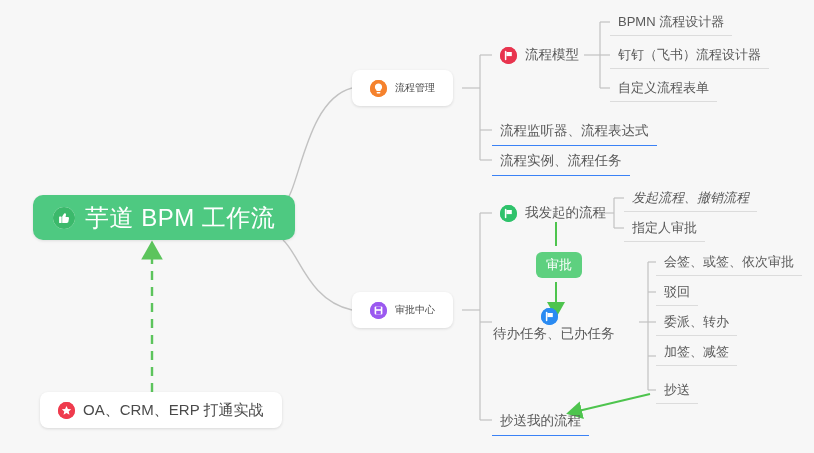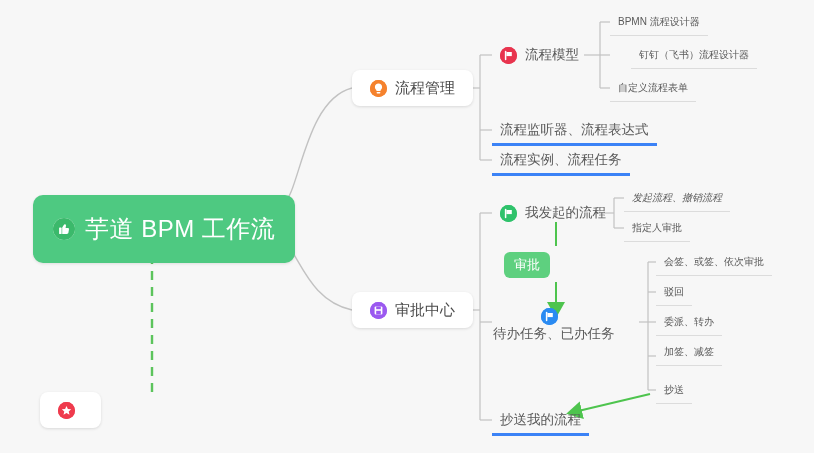--- a/index.html
+++ b/index.html
@@ -15,44 +15,44 @@
 
   
   .node{position:absolute;box-sizing:border-box;display:flex;align-items:center;white-space:nowrap;}
 
   .root-node{
     background:#4ec981;
     border-radius:10px;
     color:#ffffff;
     font-size:24px;
     padding:0 20px;
-    height:68px;
+    height:45px;
     box-shadow:0 1px 3px rgba(0,0,0,.10);
     letter-spacing:.5px;
   }
   .branch-node{
     background:#ffffff;
     border-radius:8px;
     color:#4a4a4a;
-    font-size:15px;
+    font-size:10px;
     padding:0 18px;
     height:36px;
     box-shadow:0 1px 3px rgba(0,0,0,.12);
   }
   .sub-node{
     color:#5a5a5a;
     font-size:13.5px;
     height:30px;
     padding:0 8px 0 8px;
-    border-bottom:3px solid #3b82f6;
+    border-bottom:1px solid #3b82f6;
     background:transparent;
   }
   .leaf-node{
     color:#5a5a5a;
-    font-size:10px;
+    font-size:13px;
     height:28px;
     padding:0 8px;
     border-bottom:1px solid #dcdcdc;
     background:transparent;
   }
   .bottom-node{
     background:#ffffff;
     border-radius:8px;
     color:#4a4a4a;
     font-size:15px;
@@ -167,21 +167,21 @@
         <path d="M5.6 4.6 L5.6 12.6" stroke="#ffffff" stroke-width="1.5" stroke-linecap="round"></path>
         <path d="M6.4 5 L11.8 5 L11.8 9.1 L6.4 9.1 Z" fill="#ffffff"></path>
       </svg>
     </span>
     <span class="node-label">流程模型</span>
   </div>
 
   <div class="node leaf-node" style="left:610px;top:8px;">
     <span class="node-label">BPMN 流程设计器</span>
   </div>
-  <div class="node leaf-node" style="left:631px;top:41px;">
+  <div class="node leaf-node" style="left:610px;top:41px;">
     <span class="node-label">钉钉（飞书）流程设计器</span>
   </div>
   <div class="node leaf-node" style="left:610px;top:74px;">
     <span class="node-label">自定义流程表单</span>
   </div>
 
   <div class="node sub-node" style="left:492px;top:116px;">
     <span class="node-label">流程监听器、流程表达式</span>
   </div>
   <div class="node sub-node" style="left:492px;top:146px;">
@@ -242,26 +242,27 @@
     <span class="node-label">加签、减签</span>
   </div>
   <div class="node leaf-node" style="left:656px;top:376px;">
     <span class="node-label">抄送</span>
   </div>
 
   <div class="node sub-node" style="left:492px;top:406px;text-align:center;">
     <span class="node-label">抄送我的流程</span>
   </div>
 
-  <div class="node tag-node" style="left:504px;top:252px;">
+  <div class="node tag-node" style="left:536px;top:252px;">
     <span class="node-label">审批</span>
   </div>
 
   <div class="node bottom-node" style="left:40px;top:392px;">
     <span class="ico" style="background:#ef3b4d;">
       <svg width="17" height="17" viewBox="0 0 17 17">
         <circle cx="8.5" cy="8.5" r="8.5" fill="#ef3b4d"></circle>
         <path d="M8.5 3.9 L9.9 7 L13.2 7.3 L10.7 9.5 L11.5 12.8 L8.5 11.1 L5.5 12.8 L6.3 9.5 L3.8 7.3 L7.1 7 Z" fill="#ffffff"></path>
       </svg>
     </span>
+    <span class="node-label">OA、CRM、ERP 打通实战</span>
   </div>
 
 </div>
 
 </body></html>

